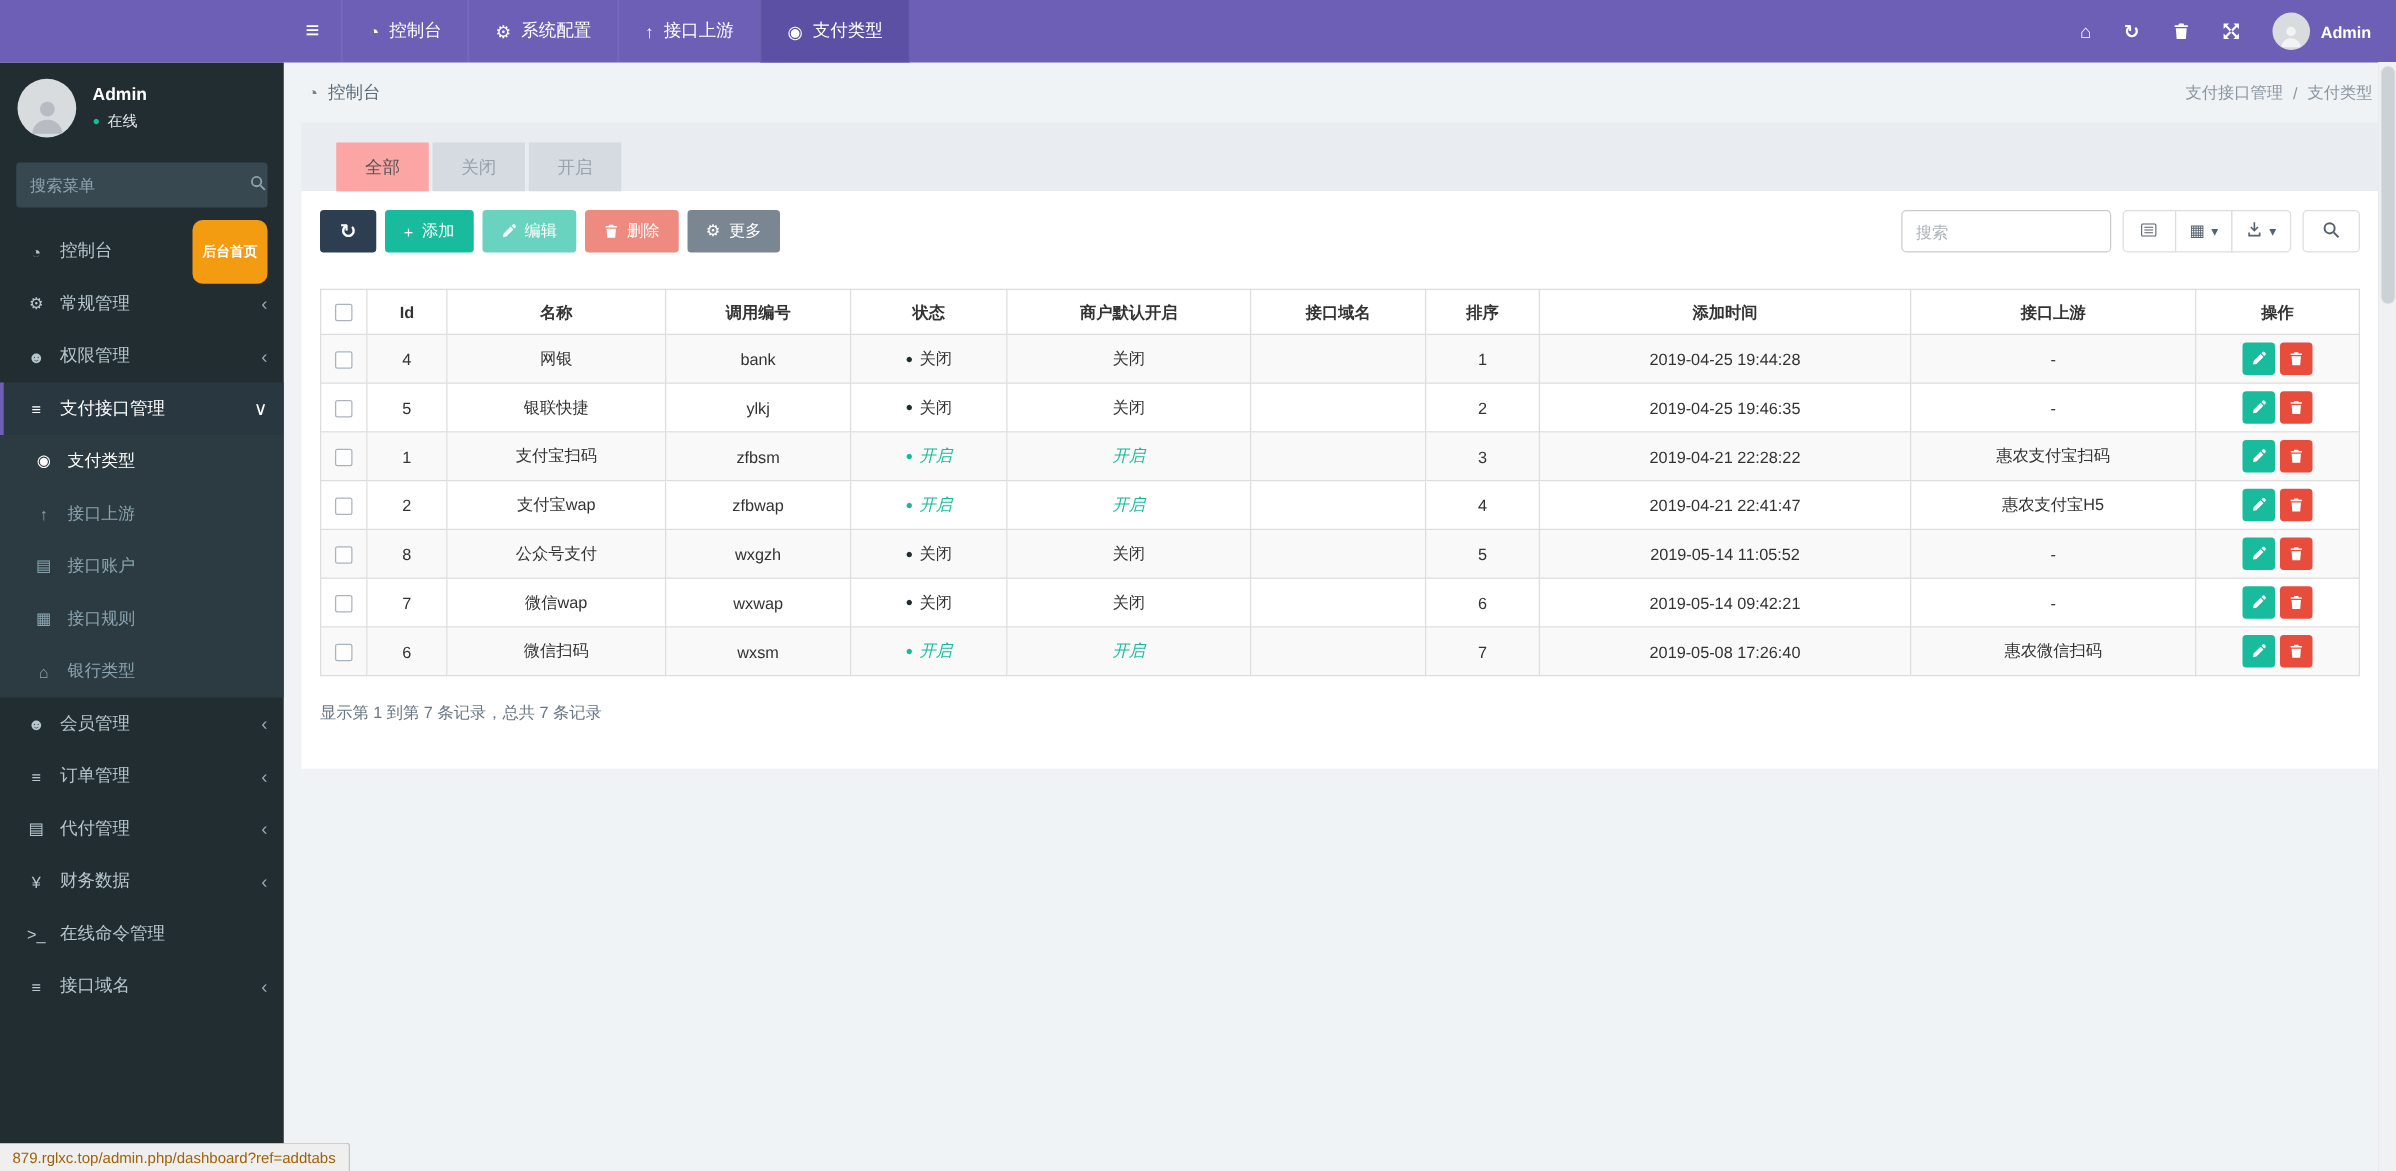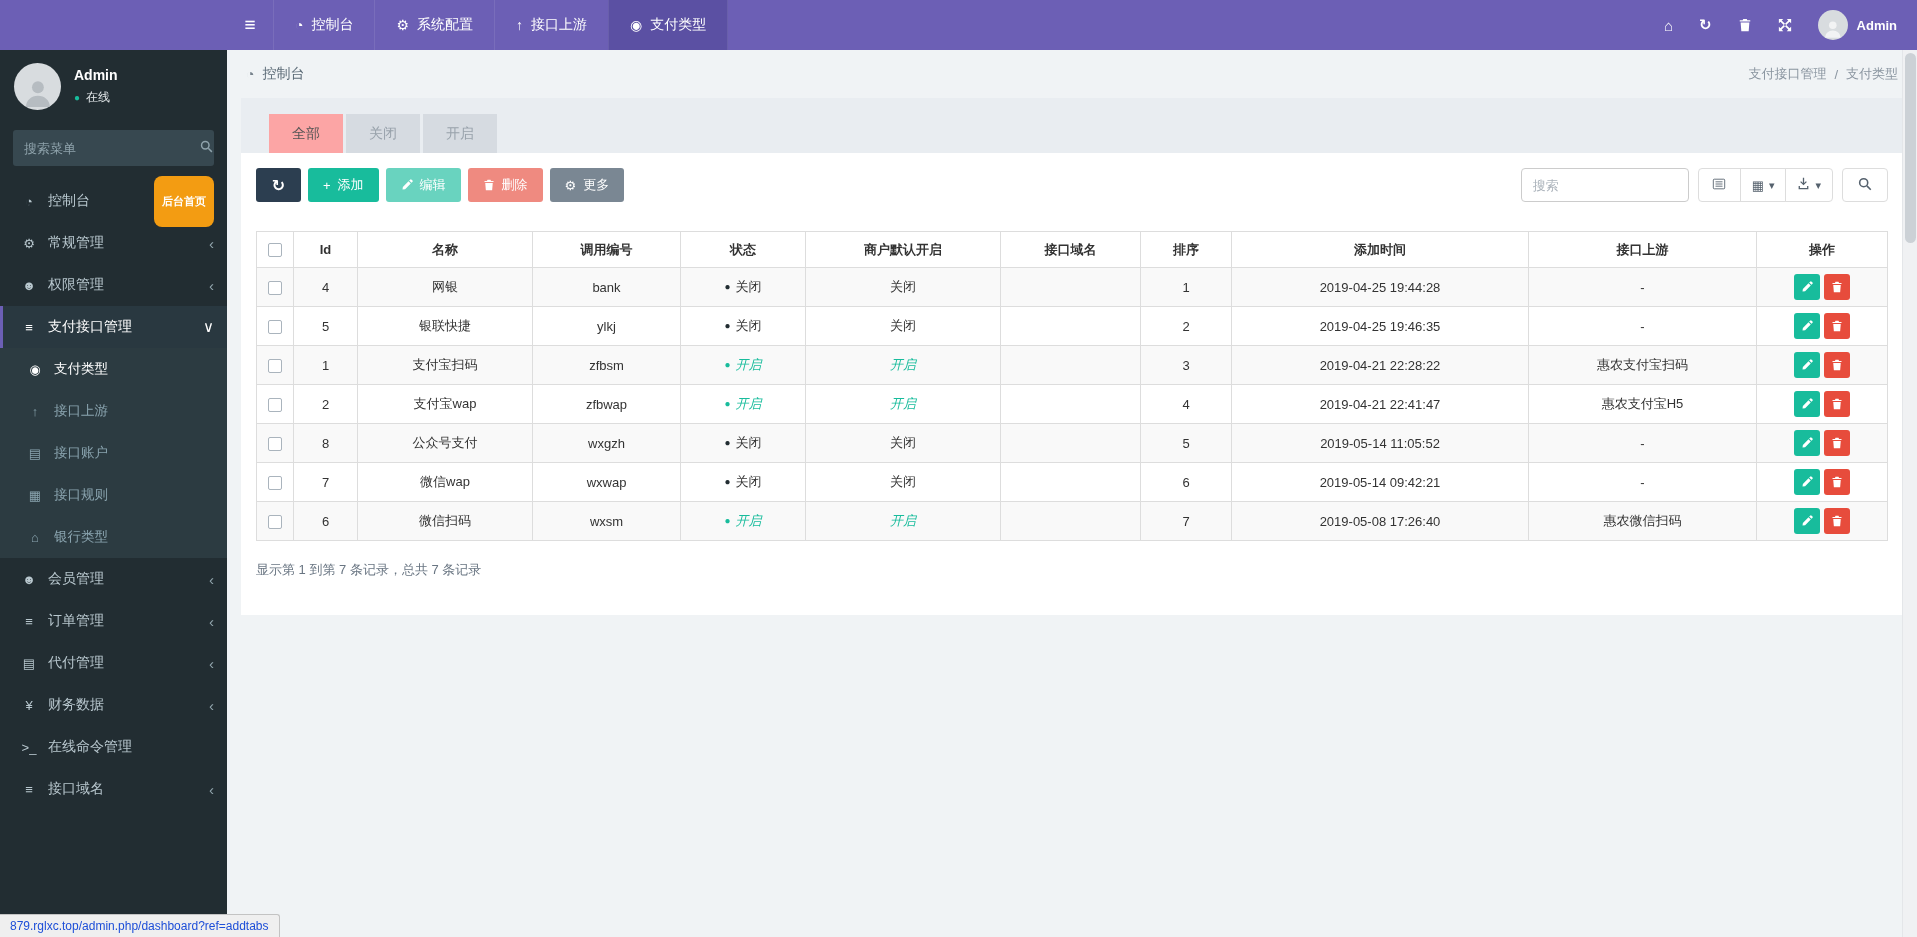--- a/index.html
+++ b/index.html
@@ -93,21 +93,21 @@
   .dot{font-size:10px;margin-right:5px;vertical-align:1px}
   .dot.off{color:#222d32}
   .dot.on{color:#18bc9c}
   .txt-on{color:#18bc9c;font-style:italic}
   .op{width:26px;height:26px;border:none;border-radius:3px;color:#fff;display:inline-flex;align-items:center;justify-content:center;margin:0 2px;cursor:pointer}
   .op.edit{background:#18bc9c}
   .op.del{background:#e74c3c}
   .summary{margin-top:20px;font-size:13px;color:#697582}
 
   
-  .statusbar{position:fixed;left:0;bottom:0;background:#efefef;border:1px solid #c3c3c3;border-left:none;border-bottom:none;border-top-right-radius:3px;padding:4px 10px;font-size:12px;color:#1d4ed8;z-index:9}
+  .statusbar{position:fixed;left:0;bottom:0;background:#efefef;border:1px solid #c3c3c3;border-left:none;border-bottom:none;border-top-right-radius:3px;padding:4px 10px;font-size:12px;color:#a16207;z-index:9}
   .scrollbar{position:fixed;right:0;top:50px;bottom:0;width:15px;background:#f0f1f3;border-left:1px solid #e4e6e9;z-index:8}
   .scrollbar-thumb{width:11px;margin:3px auto 0;height:190px;background:#ccd1d6;border-radius:6px}
 </style>
 </head>
 <body>
 
 <header class="navbar">
   <div class="nav-spacer"></div>
   <div class="hamburger">≡</div>
   <nav class="nav-menu">

